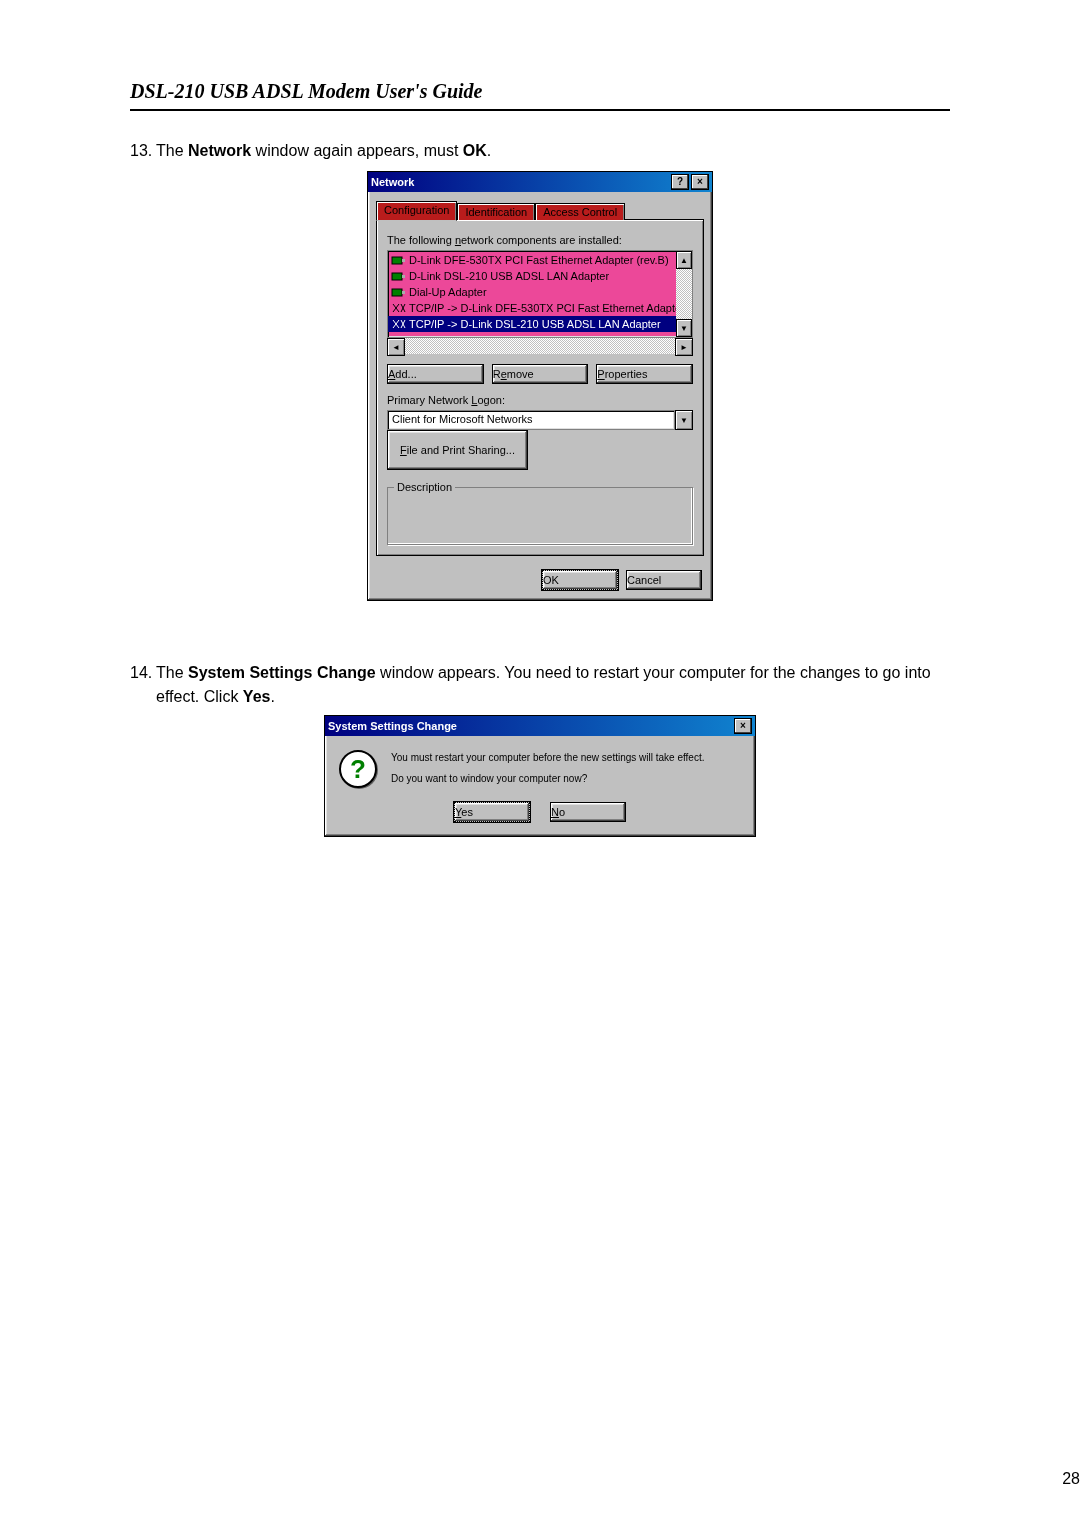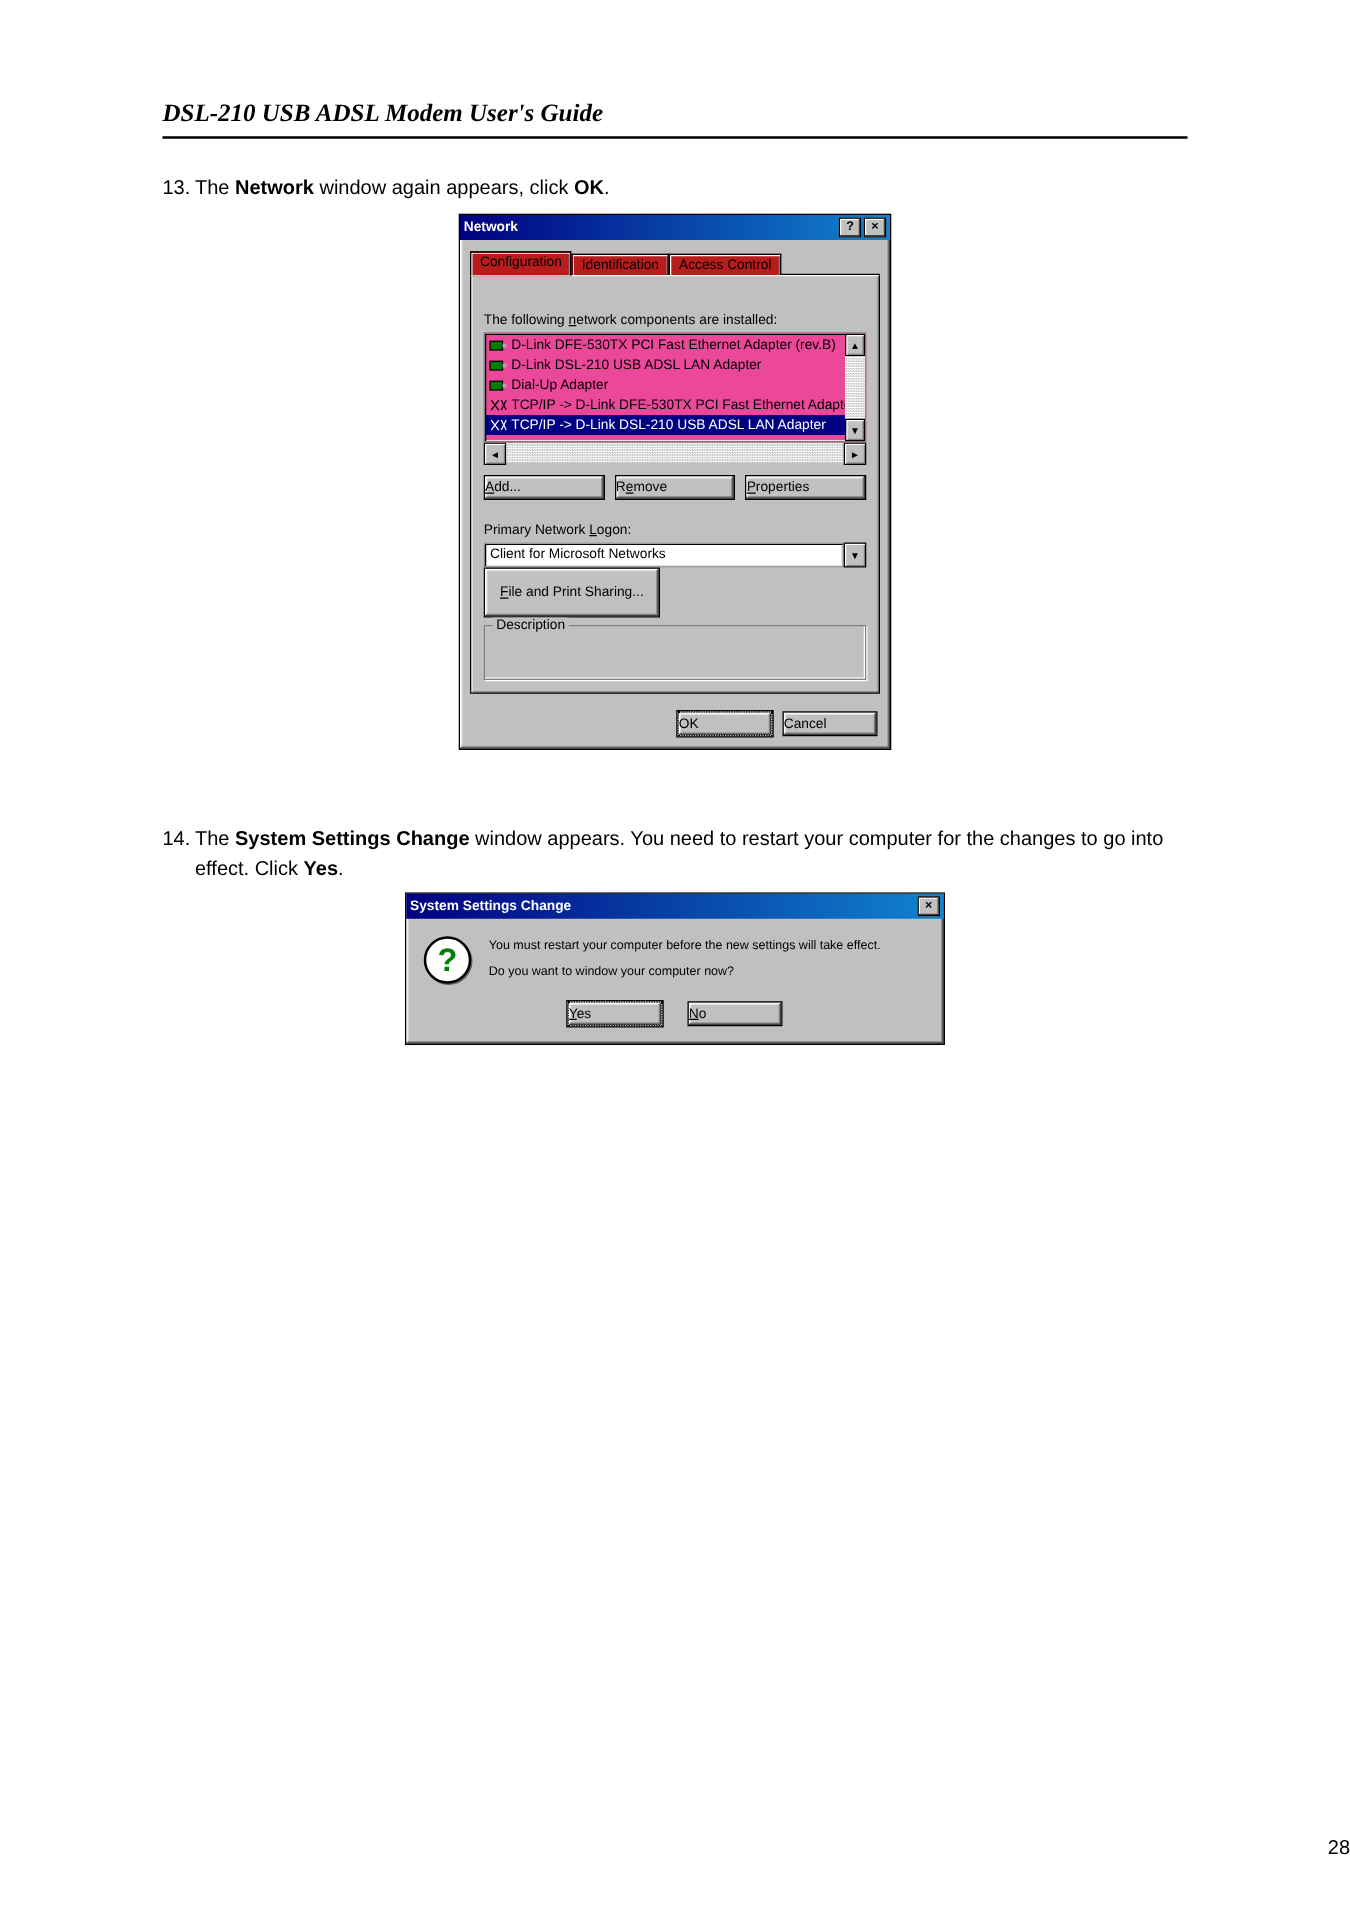--- a/index.html
+++ b/index.html
@@ -12,62 +12,62 @@
 .dialog-wrap{display:flex;justify-content:center;margin:8px 0 60px}
 .win98{font-family:Tahoma,"MS Sans Serif",Arial,sans-serif;font-size:11px;color:#000;background:#c0c0c0;border:1px solid #000;box-shadow:inset -1px -1px #404040,inset 1px 1px #fff,inset -2px -2px #808080,inset 2px 2px #dfdfdf}
 .titlebar{background:linear-gradient(to right,#000080,#1084d0);color:#fff;font-weight:bold;height:20px;line-height:20px;padding:0 3px;display:flex;align-items:center}
 .titlebar .spacer{flex:1}
 .tbtn{width:16px;height:14px;background:#c0c0c0;border:1px solid #000;box-shadow:inset -1px -1px #404040,inset 1px 1px #fff;margin-left:2px;display:flex;align-items:center;justify-content:center;font-size:10px;font-weight:bold;color:#000;cursor:default}
 .tabrow{display:flex;margin:8px 8px 0;position:relative;top:1px}
 .tab{background:#b91c1c;border:1px solid #000;border-bottom:none;box-shadow:inset 1px 1px #fff,inset -1px 0 #808080;padding:2px 7px;font-size:11px;margin-right:0;position:relative}
 .tab.active{z-index:2;border-bottom:1px solid #c0c0c0;margin-bottom:-1px}
 .tab.inactive{margin-top:2px}
 .tabpanel{margin:0 8px 10px;border:1px solid #000;box-shadow:inset 1px 1px #fff,inset -1px -1px #808080;padding:12px 10px 10px;background:#c0c0c0}
-.label{font-size:11px;margin:18px 0 4px}
+.label{font-size:11px;margin:2px 0 4px}
 .listbox{background:#ec4899;border:1px solid #808080;box-shadow:inset 1px 1px #000,inset -1px -1px #dfdfdf;height:86px;position:relative;display:flex}
 .list-inner{flex:1;overflow:hidden;padding:1px 0}
 .list-item{display:flex;align-items:center;padding:0 3px;height:16px;font-size:11px;white-space:nowrap}
 .list-item.selected{background:#000080;color:#fff}
 .list-icon{width:16px;height:14px;margin-right:2px;display:flex;align-items:center;justify-content:center;font-size:9px}
 .vscroll{width:16px;background:#c0c0c0;display:flex;flex-direction:column}
 .scrbtn{height:16px;background:#c0c0c0;border:1px solid #000;box-shadow:inset 1px 1px #fff,inset -1px -1px #808080;display:flex;align-items:center;justify-content:center;font-size:8px}
 .scrtrack{flex:1;background:repeating-conic-gradient(#c0c0c0 0 25%,#fff 0 50%) 0 0/2px 2px}
 .hscroll{height:16px;background:#c0c0c0;display:flex;margin-top:-1px;border-top:1px solid #808080}
 .hscroll .scrbtn{width:16px;height:100%}
 .hscroll .scrtrack{flex:1;height:100%}
 .btn98{background:#c0c0c0;border:1px solid #000;box-shadow:inset -1px -1px #404040,inset 1px 1px #fff,inset -2px -2px #808080,inset 2px 2px #dfdfdf;padding:3px 0;text-align:left;font-size:11px;display:inline-block;cursor:default}
 .btn98.default{box-shadow:0 0 0 1px #000,inset -1px -1px #404040,inset 1px 1px #fff,inset -2px -2px #808080,inset 2px 2px #dfdfdf;border:1px dotted #000}
 .btnrow3{display:flex;gap:8px;margin:10px 0}
 .btnrow3 .btn98{flex:1}
 .underline-letter{text-decoration:underline}
 .combo{display:flex}
 .combo-input{flex:1;background:#fff;border:1px solid #808080;box-shadow:inset 1px 1px #000,inset -1px -1px #dfdfdf;padding:2px 4px;font-size:11px;height:14px}
 .combo-btn{width:16px;background:#c0c0c0;border:1px solid #000;box-shadow:inset 1px 1px #fff,inset -1px -1px #808080;display:flex;align-items:center;justify-content:center;font-size:8px}
-.groupbox{border:1px solid #808080;box-shadow:inset -1px -1px #fff,1px 1px #fff;padding:8px 6px 34px;margin-top:6px;position:relative}
+.groupbox{border:1px solid #808080;box-shadow:inset -1px -1px #fff,1px 1px #fff;padding:8px 6px 48px;margin-top:17px;position:relative}
 .groupbox .legend{position:absolute;top:-7px;left:6px;background:#c0c0c0;padding:0 3px;font-size:11px}
 .dlgbtns{display:flex;justify-content:flex-end;gap:8px;padding:4px 10px 10px}
 .dlgbtns .btn98{width:74px}
 .msgbox{width:430px}
 .msgbody{display:flex;padding:14px}
 .msgicon{width:34px;height:34px;border-radius:50%;background:#fff;border:2px solid #000;display:flex;align-items:center;justify-content:center;font-size:26px;font-weight:bold;color:#007f00;margin-right:14px;flex-shrink:0;box-shadow:1px 1px 0 #606060}
 .msgtext{font-size:10px;line-height:1.5}
 .msgbtns{display:flex;justify-content:center;gap:20px;padding:0 0 14px}
 .msgbtns .btn98{width:74px}
 .pagenum{position:absolute;bottom:40px;left:0;right:0;text-align:right;font-size:16px}
 svg.adapter-ico{width:16px;height:14px}
 </style>
 </head>
 <body>
 
 <div class="page">
   <div class="header-title">DSL-210 USB ADSL Modem User's Guide</div>
   <hr class="header-rule">
 
   <p class="instr">
-    <span class="num">13.</span><span>The </span><span class="bold">Network</span><span> window again appears, click </span><span class="bold">OK</span><span>.</span>
+    <span class="num">13.</span><span>The </span><span class="bold">Network</span><span> window again appears, must </span><span class="bold">OK</span><span>.</span>
   </p>
 
   <div class="dialog-wrap">
     <div class="win98" style="width:344px">
       <div class="titlebar">
         <span>Network</span>
         <span class="spacer"></span>
         <span class="tbtn">?</span>
         <span class="tbtn">×</span>
       </div>

